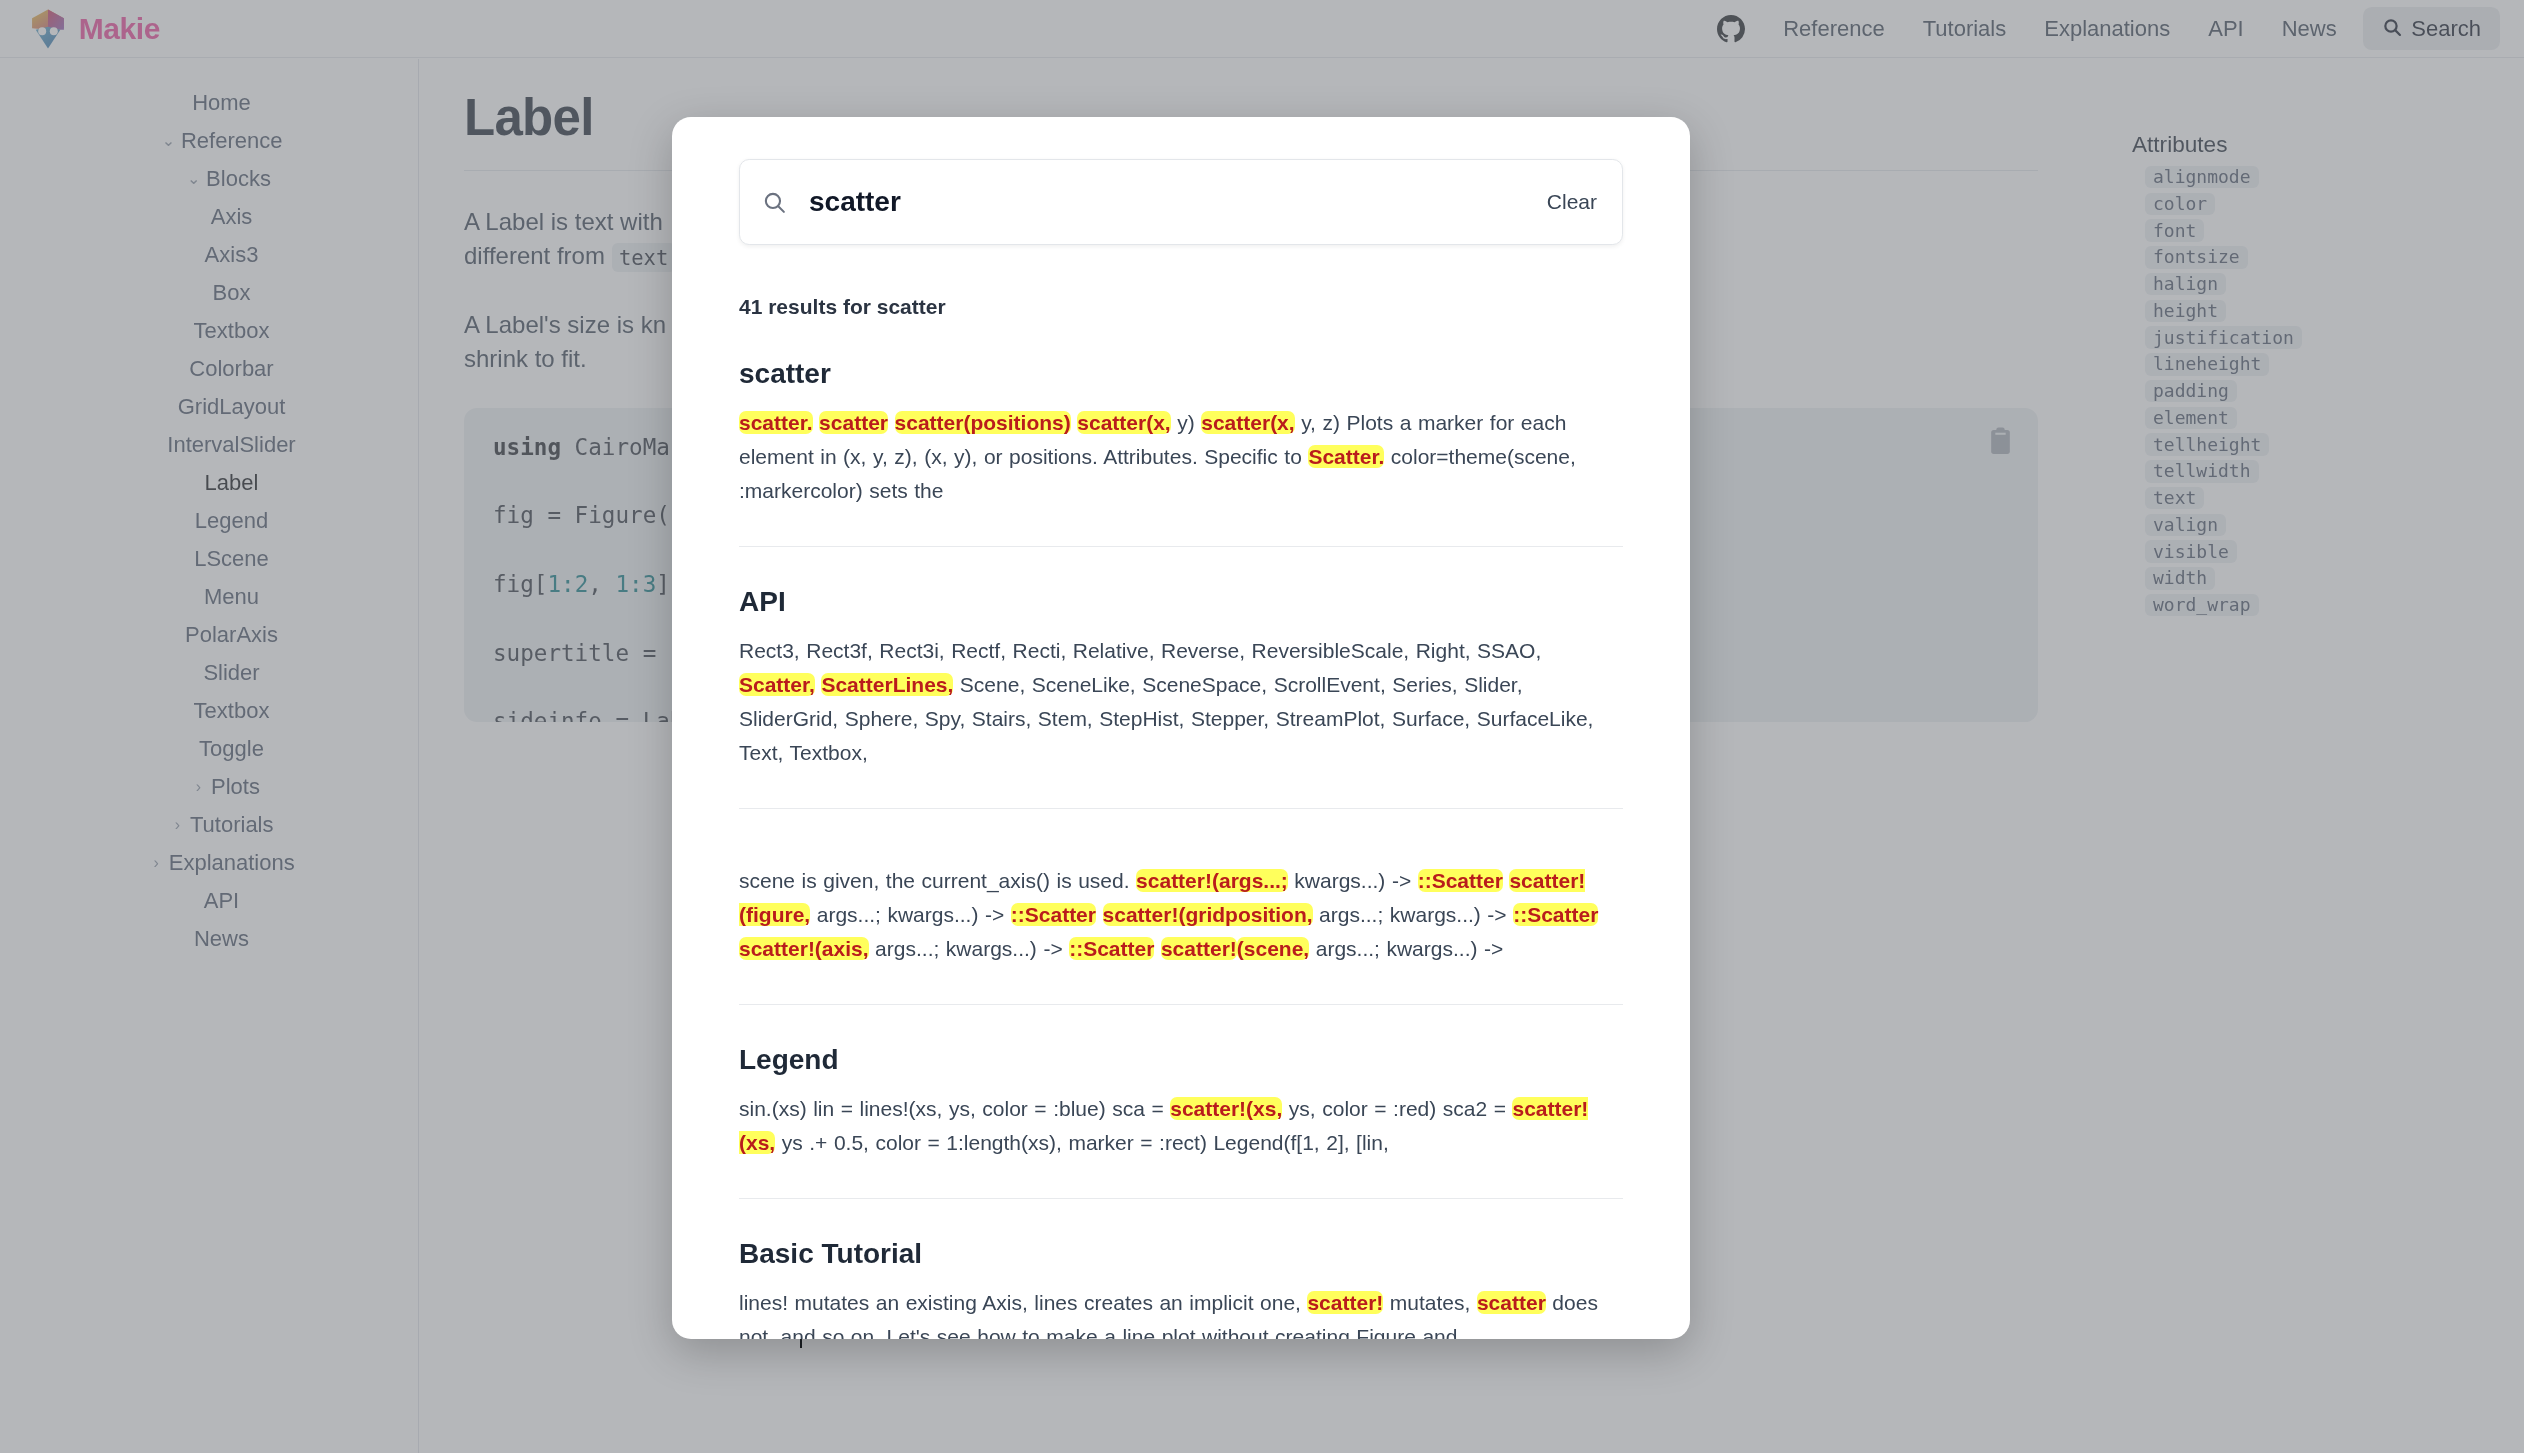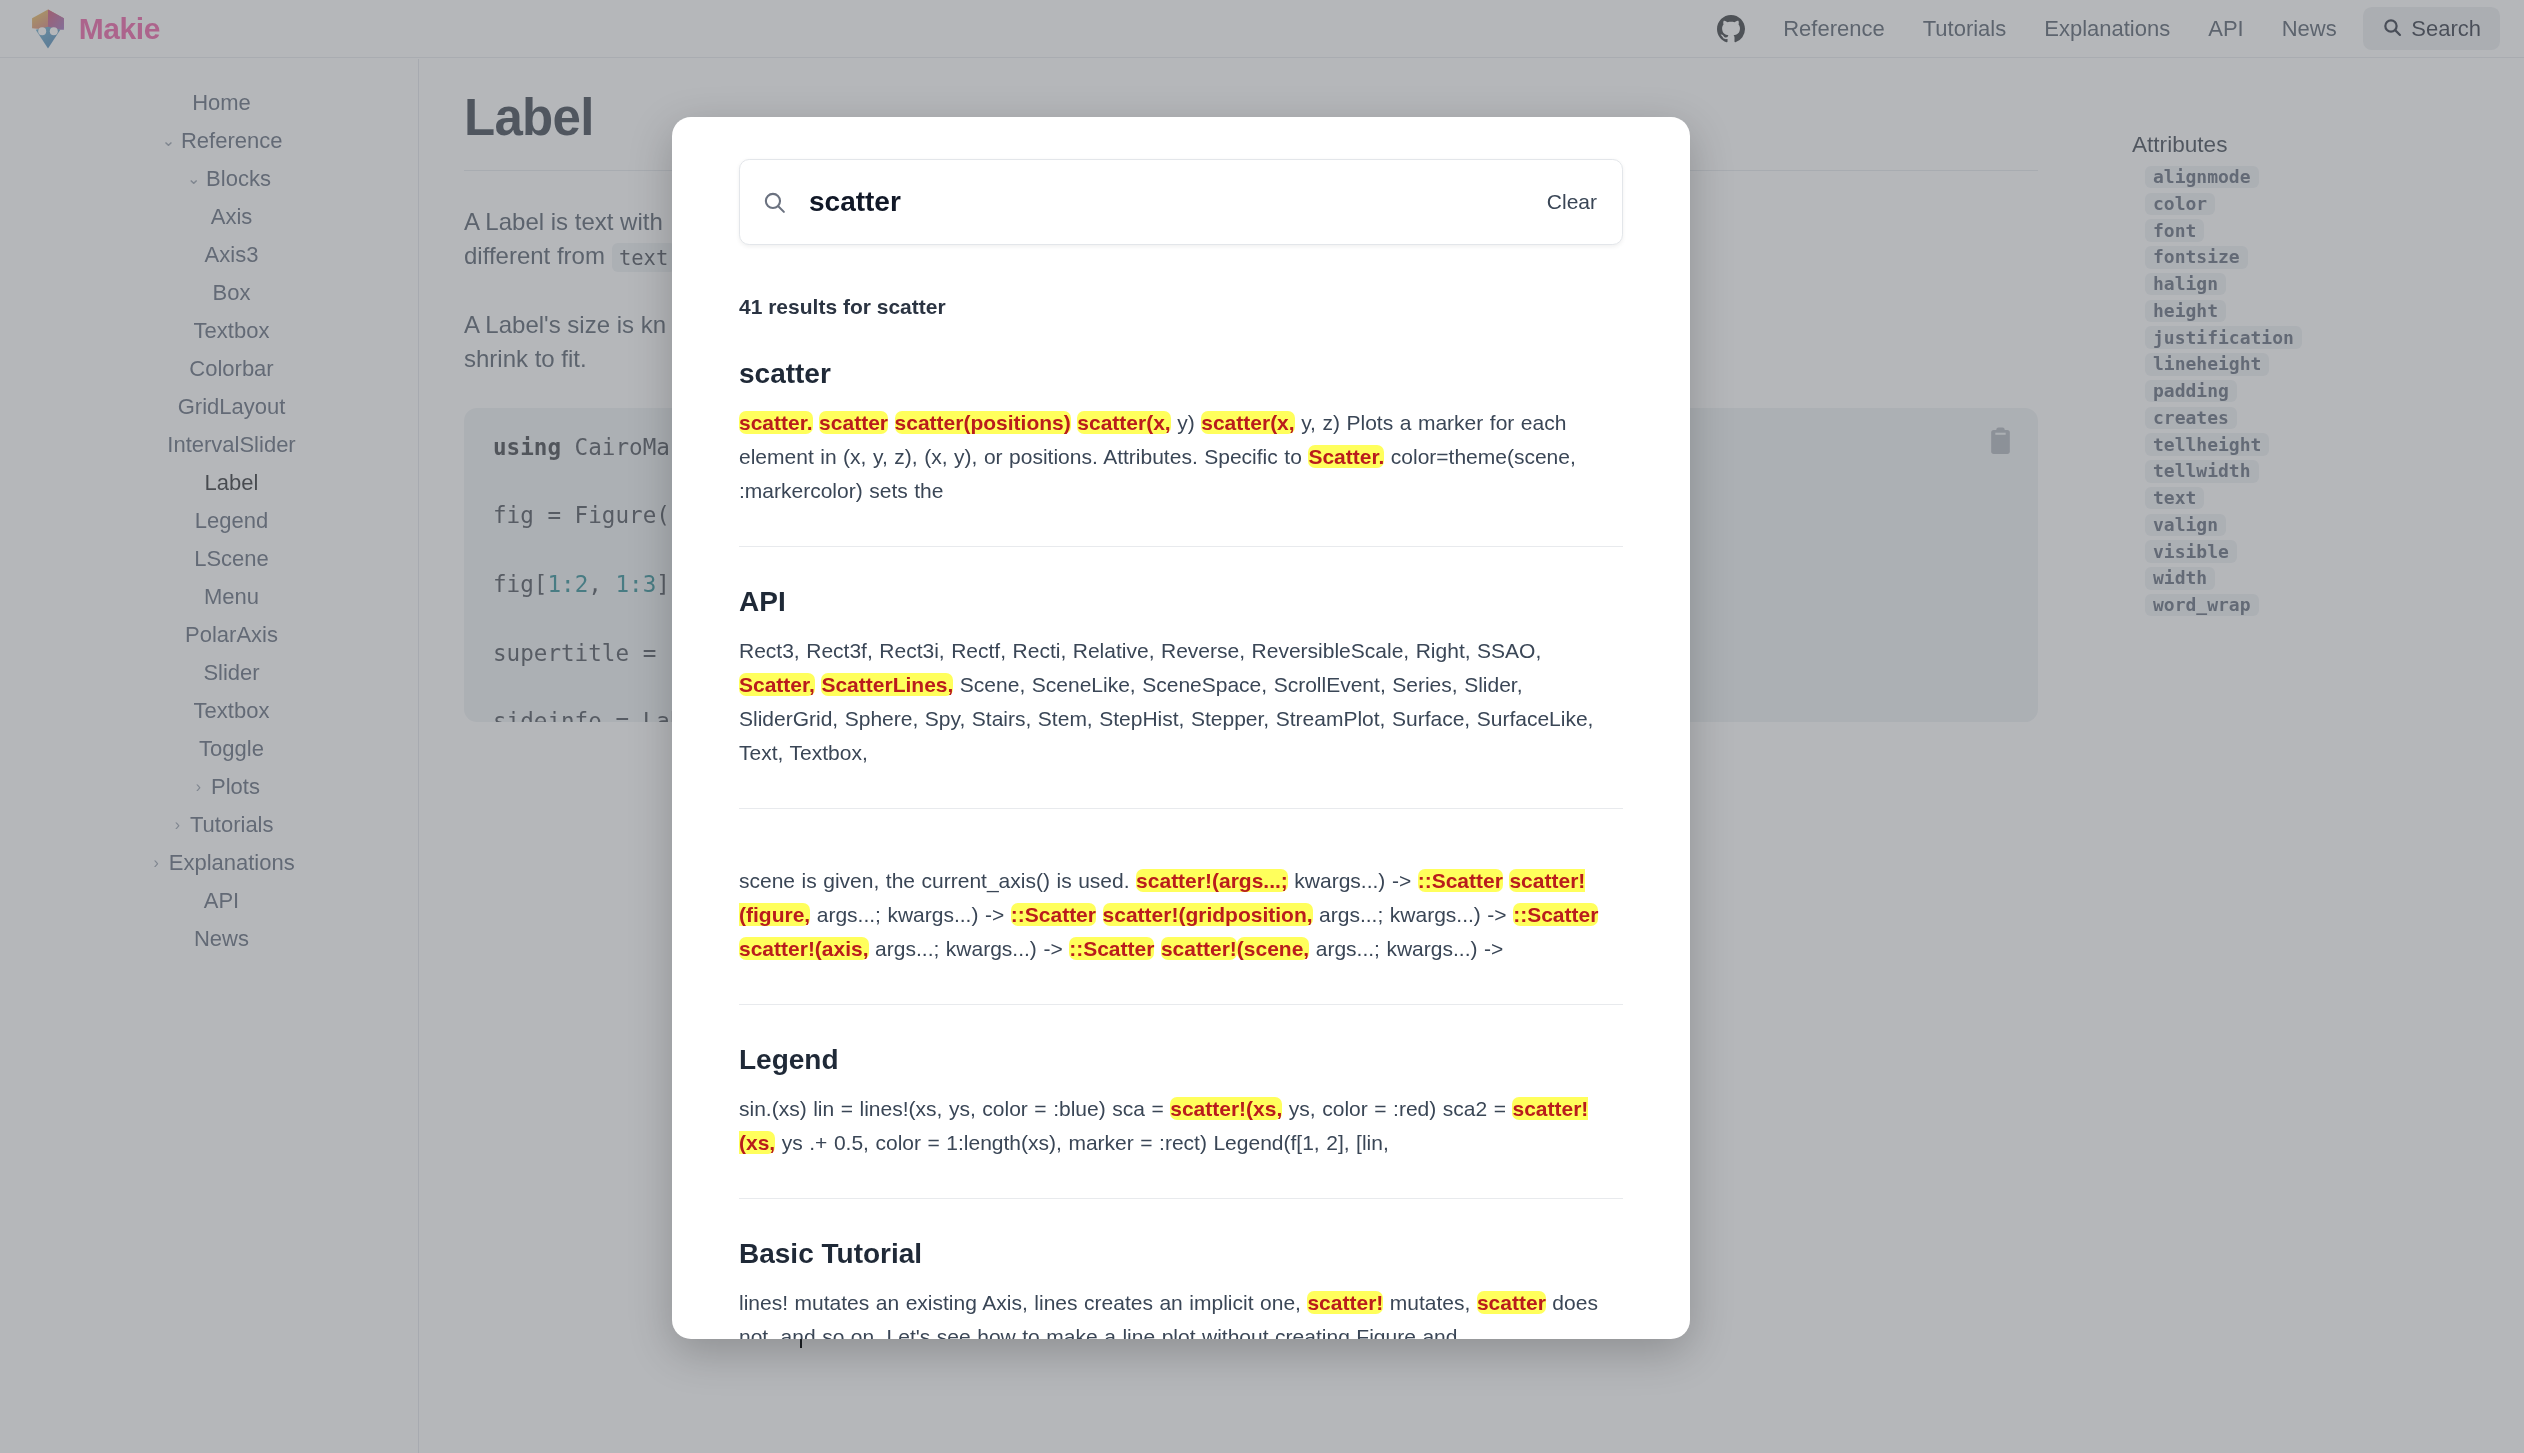--- a/index.html
+++ b/index.html
@@ -86,21 +86,21 @@
   #copy-icon { position: absolute; top: 19px; right: 25px; opacity: .55; }
 
   
   #attrs {
     position: absolute; top: 59px; left: 2094px; width: 431px; padding: 73px 0 0 38px;
   }
   #attrs-title { font-size: 22.6px; color: #1f2937; margin-bottom: 5.8px; }
   .attr-pill {
     display: inline-block; font-family: "DejaVu Sans Mono", monospace;
     font-size: 18px; color: #4a5568; background: #eceff2;
-    border-radius: 5.8px; padding: 2.2px 8px; margin: 2.2px 0 2.2px 13px; font-weight: bold;
+    border-radius: 5.8px; padding: 2.2px 8px; margin: 2.2px 0 2.2px 13px;
   }
   .attr-row { display: block; line-height: 1; }
 
   
   #overlay {
     position: absolute; inset: 0; background: rgba(120,124,130,0.55);
     z-index: 50;
   }
 
   
@@ -327,21 +327,21 @@
     <div id="attrs-list">
         <span class="attr-row"><span class="attr-pill">alignmode</span></span>
         <span class="attr-row"><span class="attr-pill">color</span></span>
         <span class="attr-row"><span class="attr-pill">font</span></span>
         <span class="attr-row"><span class="attr-pill">fontsize</span></span>
         <span class="attr-row"><span class="attr-pill">halign</span></span>
         <span class="attr-row"><span class="attr-pill">height</span></span>
         <span class="attr-row"><span class="attr-pill">justification</span></span>
         <span class="attr-row"><span class="attr-pill">lineheight</span></span>
         <span class="attr-row"><span class="attr-pill">padding</span></span>
-        <span class="attr-row"><span class="attr-pill">creates</span></span>
+        <span class="attr-row"><span class="attr-pill">element</span></span>
         <span class="attr-row"><span class="attr-pill">tellheight</span></span>
         <span class="attr-row"><span class="attr-pill">tellwidth</span></span>
         <span class="attr-row"><span class="attr-pill">text</span></span>
         <span class="attr-row"><span class="attr-pill">valign</span></span>
         <span class="attr-row"><span class="attr-pill">visible</span></span>
         <span class="attr-row"><span class="attr-pill">width</span></span>
         <span class="attr-row"><span class="attr-pill">word_wrap</span></span>
       </div>
   </aside>
 </div>

